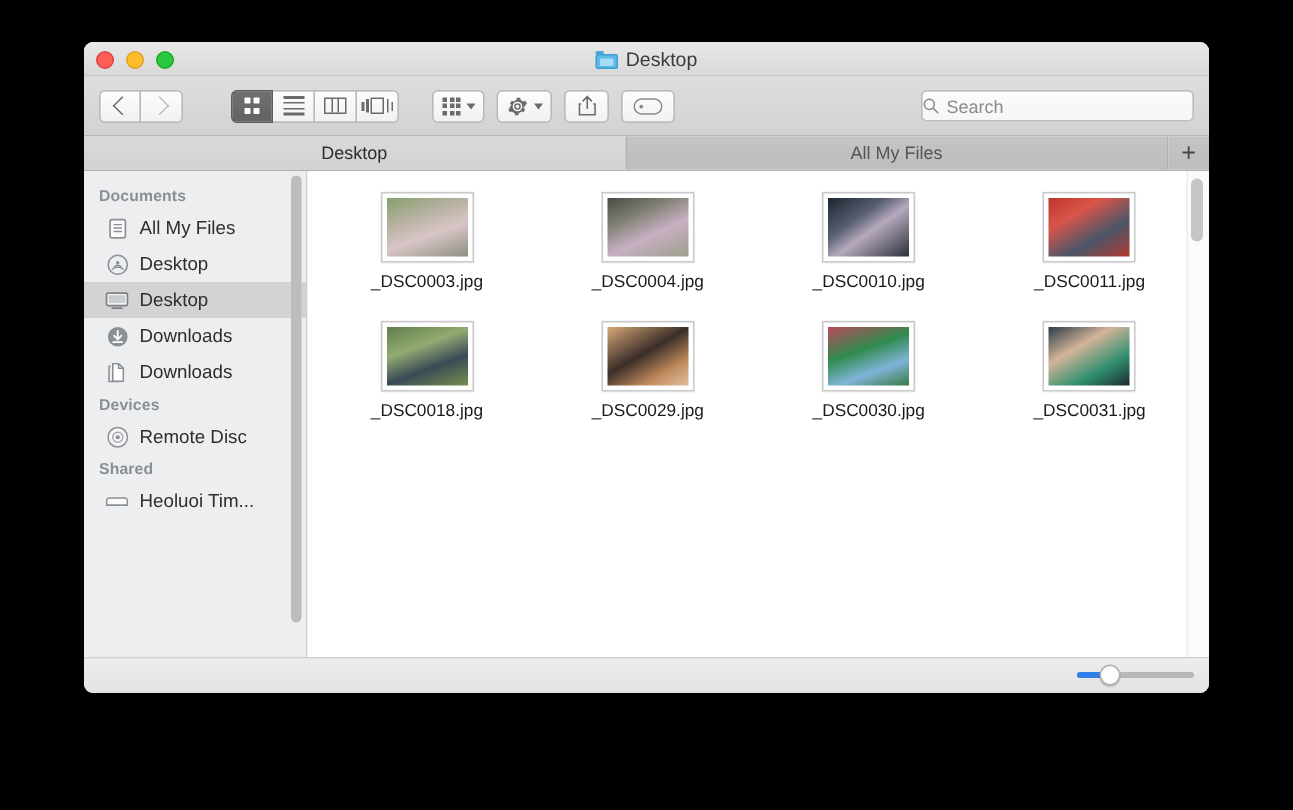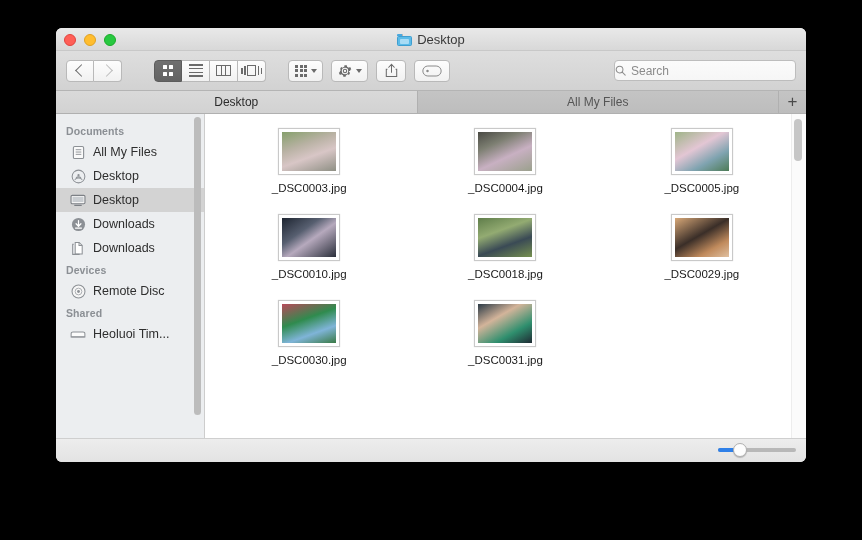--- a/index.html
+++ b/index.html
@@ -171,21 +171,21 @@
     position: absolute; right: 3px; top: 3px;
     width: 7px; height: 298px;
     background: #bcbcbc; border-radius: 4px;
   }
 
   .content {
     flex: 1 1 auto; background: #fff; position: relative; overflow: hidden;
   }
   .grid {
     display: grid;
-    grid-template-columns: repeat(3, 1fr);
+    grid-template-columns: repeat(4, 1fr);
     row-gap: 20px;
     padding: 14px 6px 0 6px;
   }
   .cell { display: flex; flex-direction: column; align-items: center; cursor: default; }
   .thumb {
     width: 62px; height: 47px;
     background: #fff;
     border: 1px solid #c9c9c9;
     padding: 3px;
     box-shadow: 0 0 1px rgba(0,0,0,0.16);
@@ -450,29 +450,29 @@
           <div class="fname">_DSC0003.jpg</div>
         </div>
         <div class="cell">
           <div class="thumb">
               <div class="pic" style="background: linear-gradient(155deg, rgb(74, 74, 68) 0%, rgb(125, 127, 114) 30%, rgb(200, 176, 194) 60%, rgb(154, 160, 140) 100%);"></div>
             </div>
           <div class="fname">_DSC0004.jpg</div>
         </div>
         <div class="cell">
           <div class="thumb">
-              <div class="pic" style="background: linear-gradient(150deg, rgb(159, 180, 136) 0%, rgb(227, 198, 212) 40%, rgb(127, 163, 176) 70%, rgb(77, 123, 86) 100%);"></div>
-            </div>
-          <div class="fname">_DSC0005.jpg</div>
-        </div>
-        <div class="cell">
-          <div class="thumb">
               <div class="pic" style="background: linear-gradient(145deg, rgb(29, 36, 48) 0%, rgb(87, 95, 112) 35%, rgb(182, 169, 189) 55%, rgb(42, 47, 58) 100%);"></div>
             </div>
           <div class="fname">_DSC0010.jpg</div>
+        </div>
+        <div class="cell">
+          <div class="thumb">
+              <div class="pic" style="background: linear-gradient(150deg, rgb(192, 52, 44) 0%, rgb(216, 85, 74) 30%, rgb(74, 86, 104) 65%, rgb(176, 58, 48) 100%);"></div>
+            </div>
+          <div class="fname">_DSC0011.jpg</div>
         </div>
         <div class="cell">
           <div class="thumb">
               <div class="pic" style="background: linear-gradient(160deg, rgb(95, 125, 74) 0%, rgb(147, 171, 114) 35%, rgb(58, 74, 85) 65%, rgb(118, 144, 79) 100%);"></div>
             </div>
           <div class="fname">_DSC0018.jpg</div>
         </div>
         <div class="cell">
           <div class="thumb">
               <div class="pic" style="background: linear-gradient(150deg, rgb(216, 168, 120) 0%, rgb(58, 46, 40) 45%, rgb(192, 138, 92) 75%, rgb(224, 192, 160) 100%);"></div>

